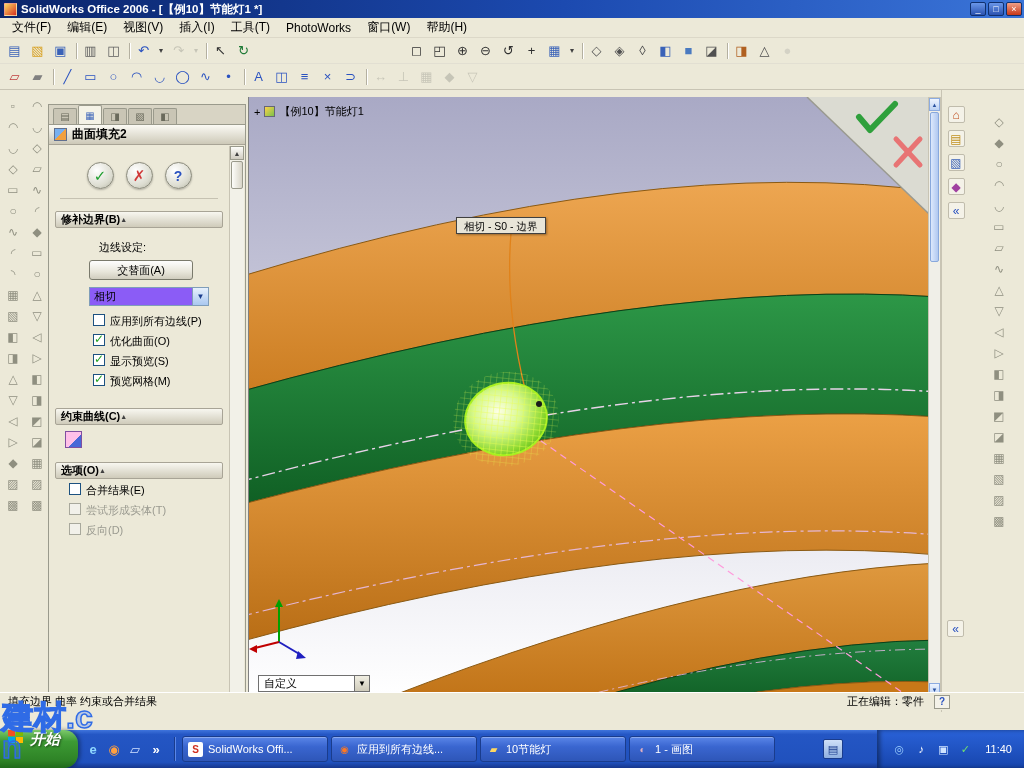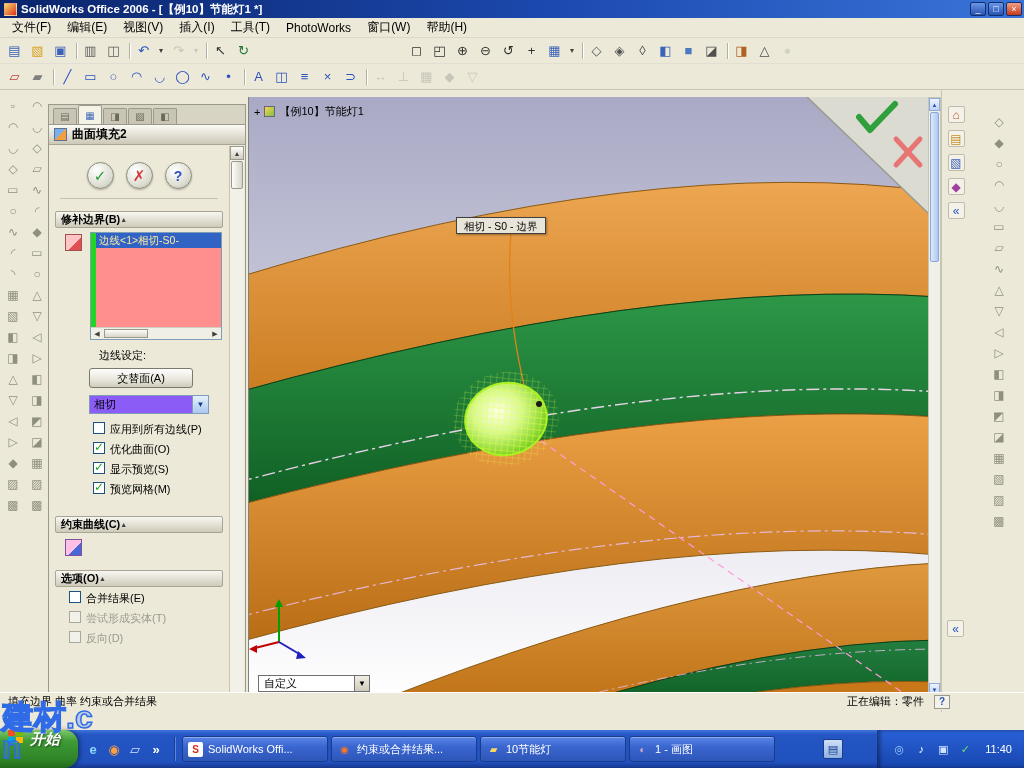--- a/index.html
+++ b/index.html
@@ -473,33 +473,20 @@
         <div class="circle ok">✓</div>
         <div class="circle cancel">✗</div>
         <div class="circle help">?</div>
       </div>
 
       <div class="grp">
         <div class="grp-head">
           <span>修补边界(B)</span>
         </div>
         <div class="grp-body">
-          <div class="selrow">
-            <span class="gicon edge"></span>
-            <div class="edgelist">
-              <div class="stripe"></div>
-              <div class="erow sel">边线&lt;1&gt;相切-S0-</div>
-              <div class="erow pink"></div>
-              <div class="minihs">
-                <span class="ar">◀</span>
-                <span class="thumb"></span>
-                <span class="ar" style="margin-left:auto">▶</span>
-              </div>
-            </div>
-          </div>
           <div class="lbl">边线设定:</div>
           <button class="xpbtn">交替面(A)</button>
           <div class="combo">
             <span class="val">相切</span>
             <span class="drop">▼</span>
           </div>
           <div class="cbs">
 
               <div class="cb off">
                 <span class="box"></span>
@@ -745,21 +732,21 @@
     <div class="ql-sep"></div>
     <div class="tasks">
 
         <div class="taskbtn">
           <span class="ticon" style="color: rgb(208, 48, 32); background: rgb(255, 255, 255);">S</span>
           <span class="tlabel">SolidWorks Offi...</span>
         </div>
 
         <div class="taskbtn">
           <span class="ticon" style="color: rgb(255, 120, 32); background: transparent;">◉</span>
-          <span class="tlabel">约束或合并结果...</span>
+          <span class="tlabel">应用到所有边线...</span>
         </div>
 
         <div class="taskbtn">
           <span class="ticon" style="color: rgb(255, 216, 96); background: transparent;">▰</span>
           <span class="tlabel">10节能灯</span>
         </div>
 
         <div class="taskbtn">
           <span class="ticon" style="color: rgb(224, 176, 192); background: transparent;">◐</span>
           <span class="tlabel">1 - 画图</span>

